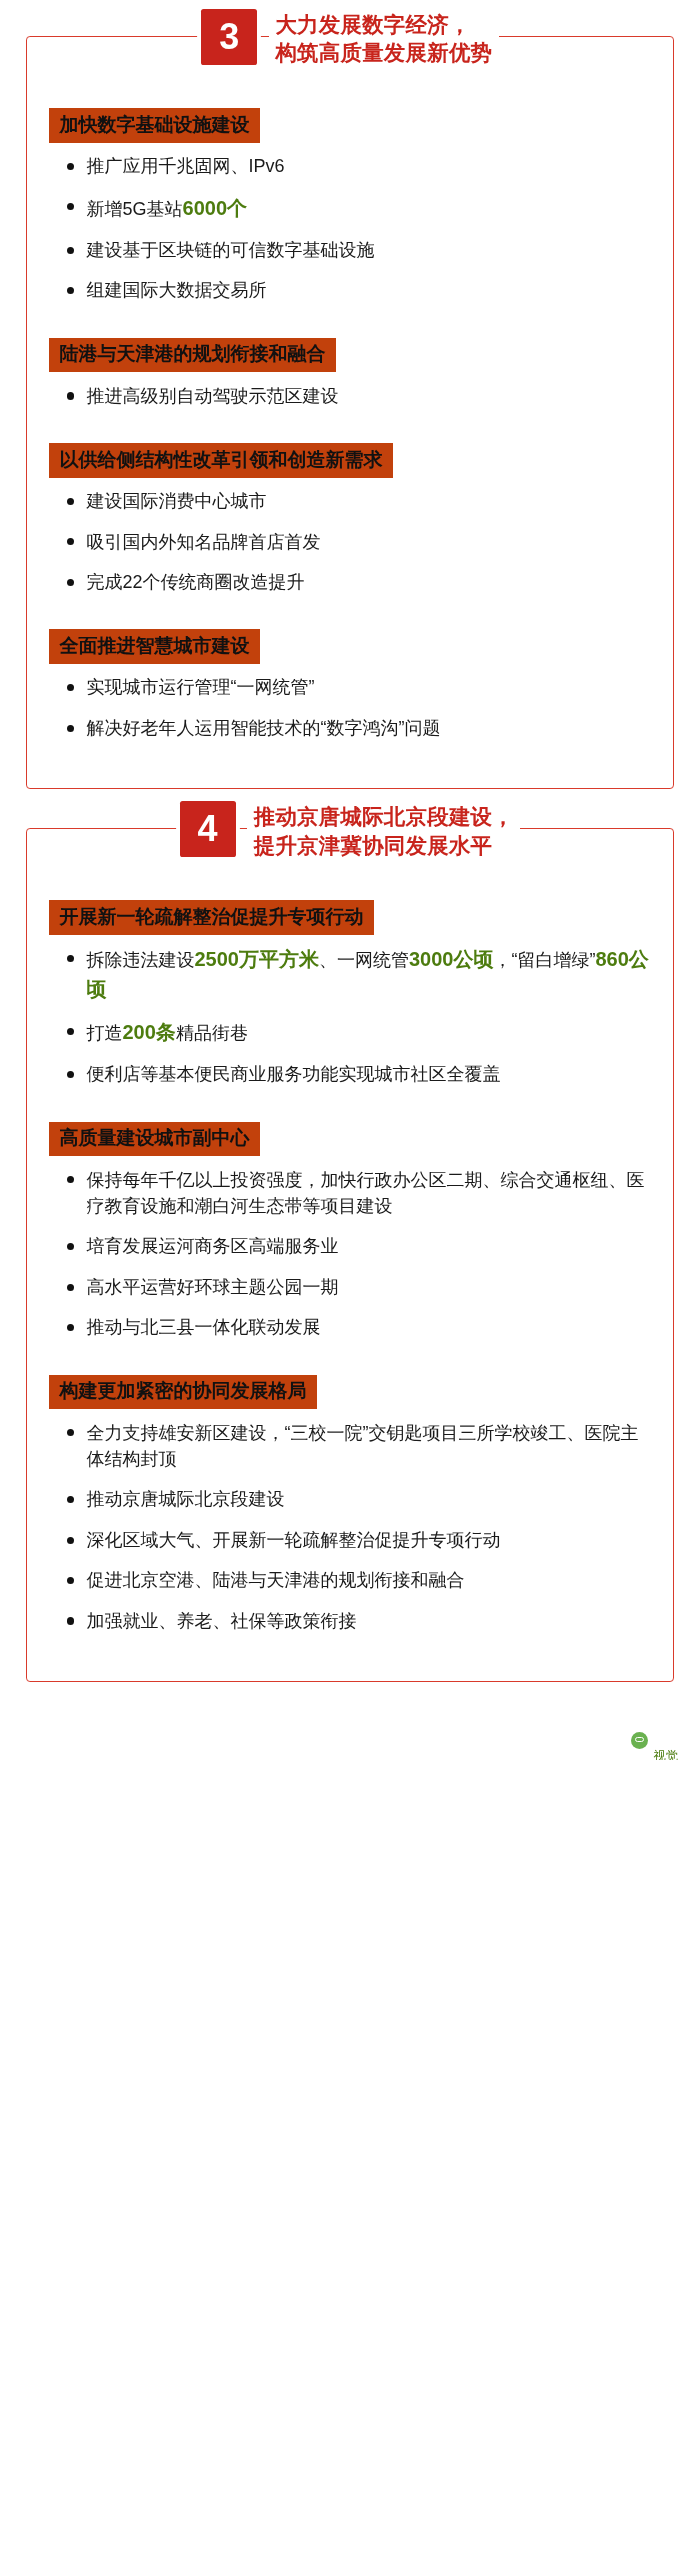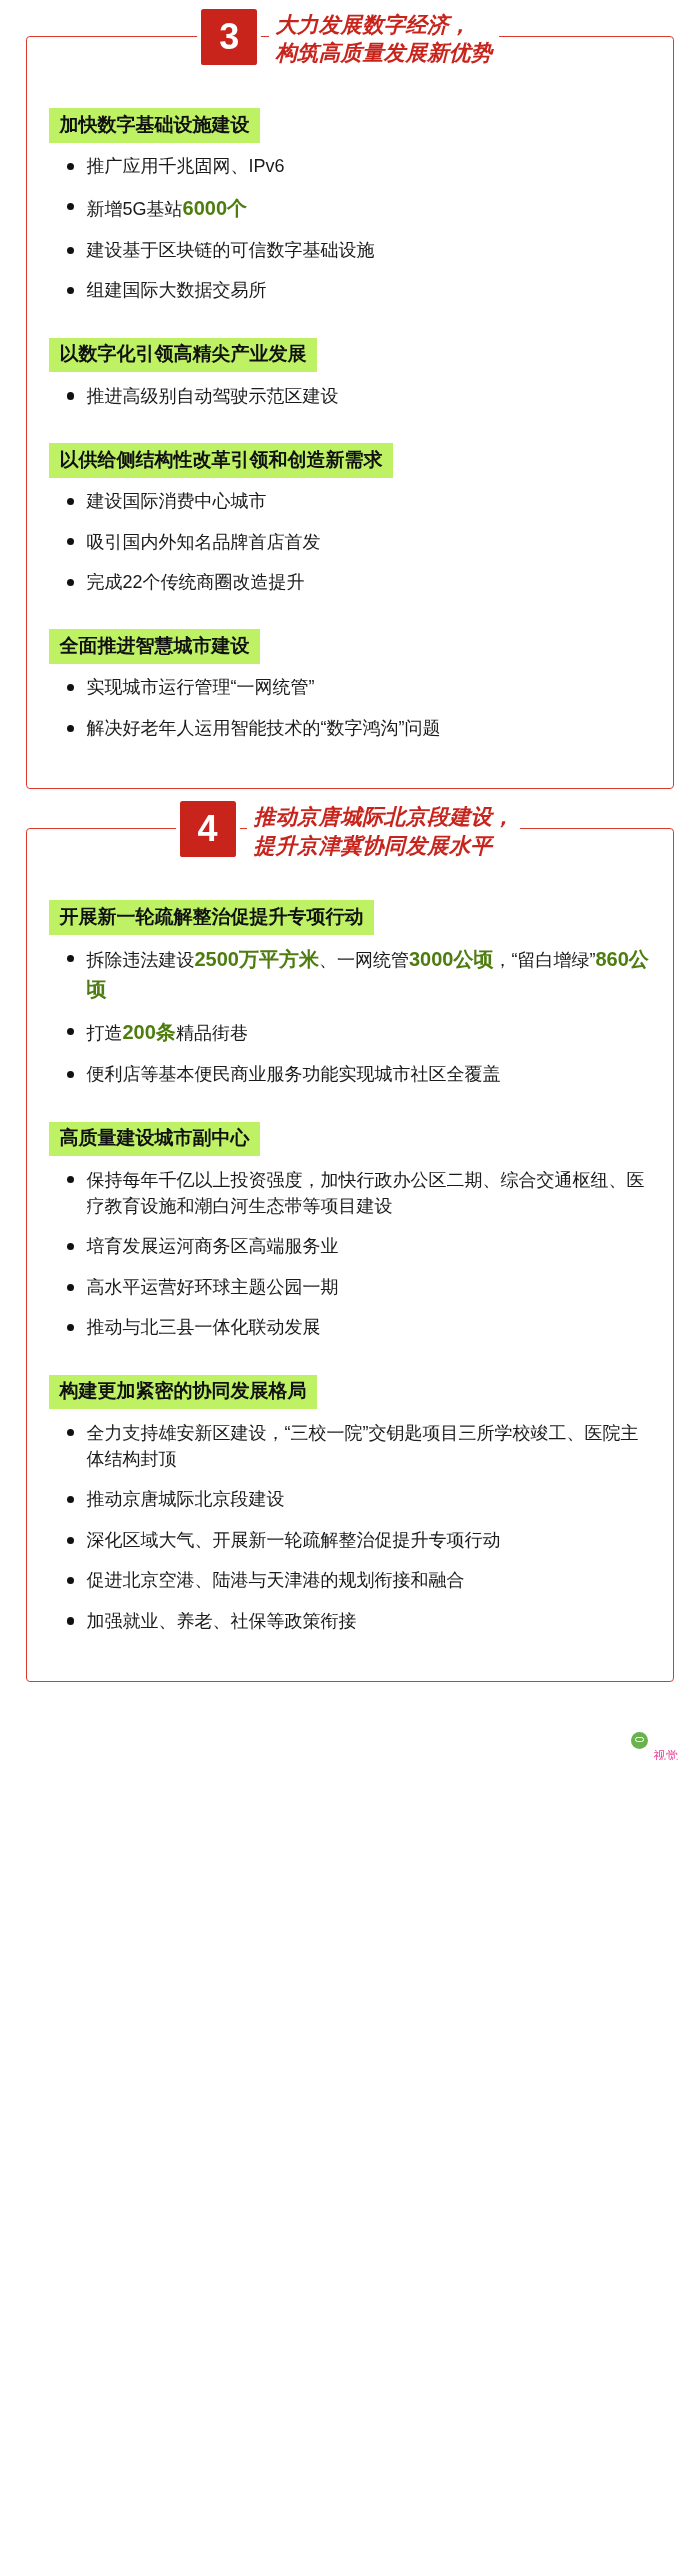--- a/index.html
+++ b/index.html
@@ -62,26 +62,26 @@
   .sec-title {
     background: #ffffff;
     padding: 2.6px 6.5px 3.9px 6.5px;
     font-size: 21.4px;
     font-weight: bold;
     color: #c8241c;
     line-height: 1.32;
     letter-spacing: 0.3px;
     max-width: 402px;
   }
-  .sec-title .line { display: block; white-space: nowrap; font-style: italic; }
+  .sec-title .line { display: block; white-space: nowrap; }
 
   
   .sub {
     display: inline-block;
-    background: #bef264;
+    background: #c2410c;
     color: #111111;
     font-size: 19px;
     font-weight: bold;
     padding: 5.8px 10.4px 7.1px 10.4px;
     margin: 0 0 10.4px 0;
     line-height: 1.15;
   }
   .sub.tight { margin-top: 17px; }
 
   
@@ -136,41 +136,41 @@
     content: "";
     position: absolute;
     left: 3.9px; top: 5.2px;
     width: 9px; height: 5.2px;
     border: 1.3px solid #ffffff;
     border-radius: 2.6px;
     box-sizing: border-box;
   }
   .wm-text {
     font-size: 12.3px;
-    color: #ec4899;
+    color: #4d7c0f;
     margin-top: 32px;
   }
 </style>
 </head>
 <body>
 
 <div class="page">
   <div id="sections-root">
       <div class="section first"><div class="sec-head">
           <div class="sec-num">3</div>
           <div class="sec-title">
             <span class="line">大力发展数字经济，</span>
             <span class="line">构筑高质量发展新优势</span>
           </div>
         </div><div class="sub">加快数字基础设施建设</div><ul class="bullets">
           <li><span class="dot"></span><span>推广应用千兆固网、IPv6</span></li>
           <li><span class="dot"></span><span>新增5G基站</span><span class="hl-big">6000个</span></li>
           <li><span class="dot"></span><span>建设基于区块链的可信数字基础设施</span></li>
           <li><span class="dot"></span><span>组建国际大数据交易所</span></li>
-        </ul><div class="sub tight">以数字化引领高精尖产业发展</div><ul class="bullets">
+        </ul><div class="sub tight">陆港与天津港的规划衔接和融合</div><ul class="bullets">
           <li><span class="dot"></span><span>推进高级别自动驾驶示范区建设</span></li>
         </ul><div class="sub tight">以供给侧结构性改革引领和创造新需求</div><ul class="bullets">
           <li><span class="dot"></span><span>建设国际消费中心城市</span></li>
           <li><span class="dot"></span><span>吸引国内外知名品牌首店首发</span></li>
           <li><span class="dot"></span><span>完成22个传统商圈改造提升</span></li>
         </ul><div class="sub tight">全面推进智慧城市建设</div><ul class="bullets">
           <li><span class="dot"></span><span>实现城市运行管理“一网统管”</span></li>
           <li><span class="dot"></span><span>解决好老年人运用智能技术的“数字鸿沟”问题</span></li>
         </ul></div>
       <div class="section"><div class="sec-head">

